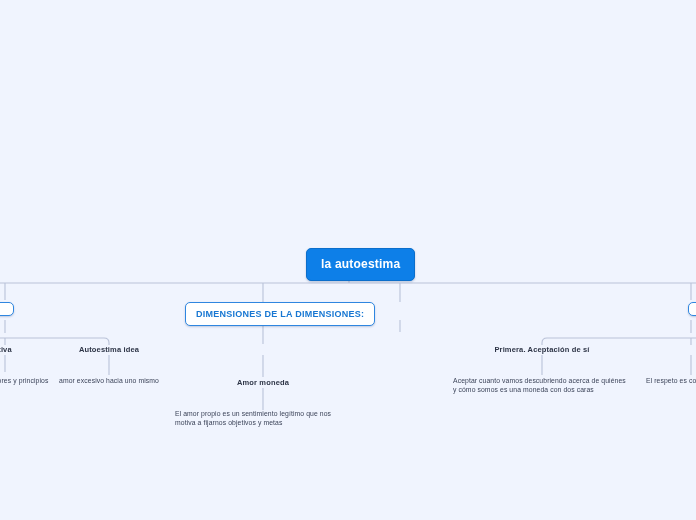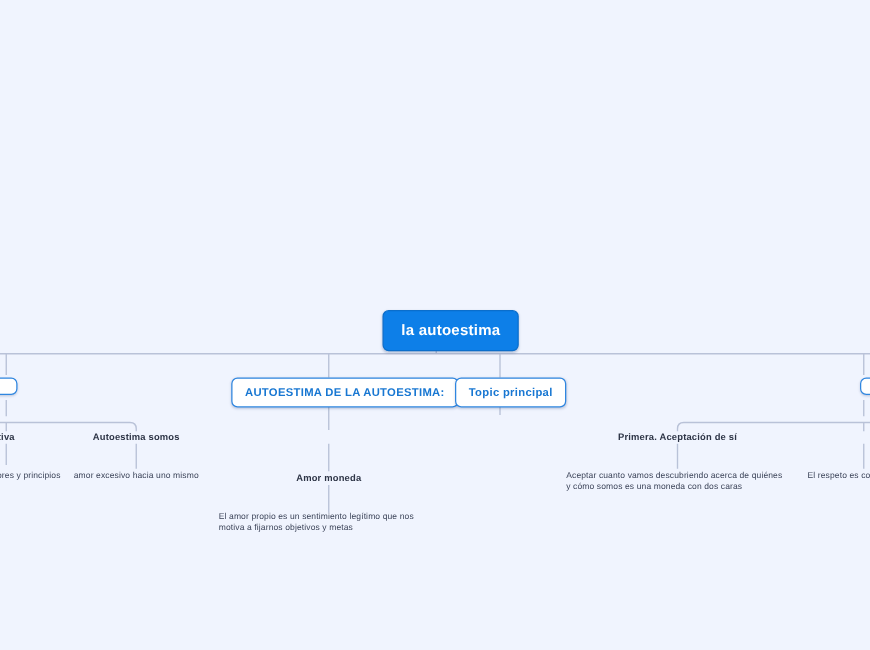--- a/index.html
+++ b/index.html
@@ -115,29 +115,28 @@
       <path d="M542,355 L542,375"></path>
       <path d="M691,355 L691,375"></path>
       <path d="M5,355 L5,372"></path>
     </g>
   </svg>
 
   <div class="node node-root" style="left:306px; top:248px;">la autoestima</div>
 
   <div class="node node-branch" style="left:-14px; top:302px; width:28px;"></div>
 
-  <div class="node node-branch" style="left:185px; top:302px;">AUTOESTIMA DE LA AUTOESTIMA:</div>
+  <div class="node node-branch" style="left:185px; top:302px;">DIMENSIONES DE LA DIMENSIONES:</div>
 
-  <div class="node node-branch" style="left:364px; top:302px;">Topic principal</div>
 
   <div class="node node-branch" style="left:688px; top:302px; width:28px;"></div>
 
   <div class="node node-sub" style="left:-4px; top:344px;">itiva</div>
 
-  <div class="node node-sub" style="left:71px; top:344px; width:76px;">Autoestima somos</div>
+  <div class="node node-sub" style="left:71px; top:344px; width:76px;">Autoestima idea</div>
 
 
   <div class="node node-sub" style="left:228px; top:377px; width:70px;">Amor moneda</div>
 
   <div class="node node-sub" style="left:489px; top:344px; width:106px;">Primera. Aceptación de sí</div>
 
   <div class="node node-sub" style="left:711px; top:344px;">Se</div>
 
   <div class="node node-leaf" style="left:-4px; top:377px; width:58px;">lores y principios</div>
 

